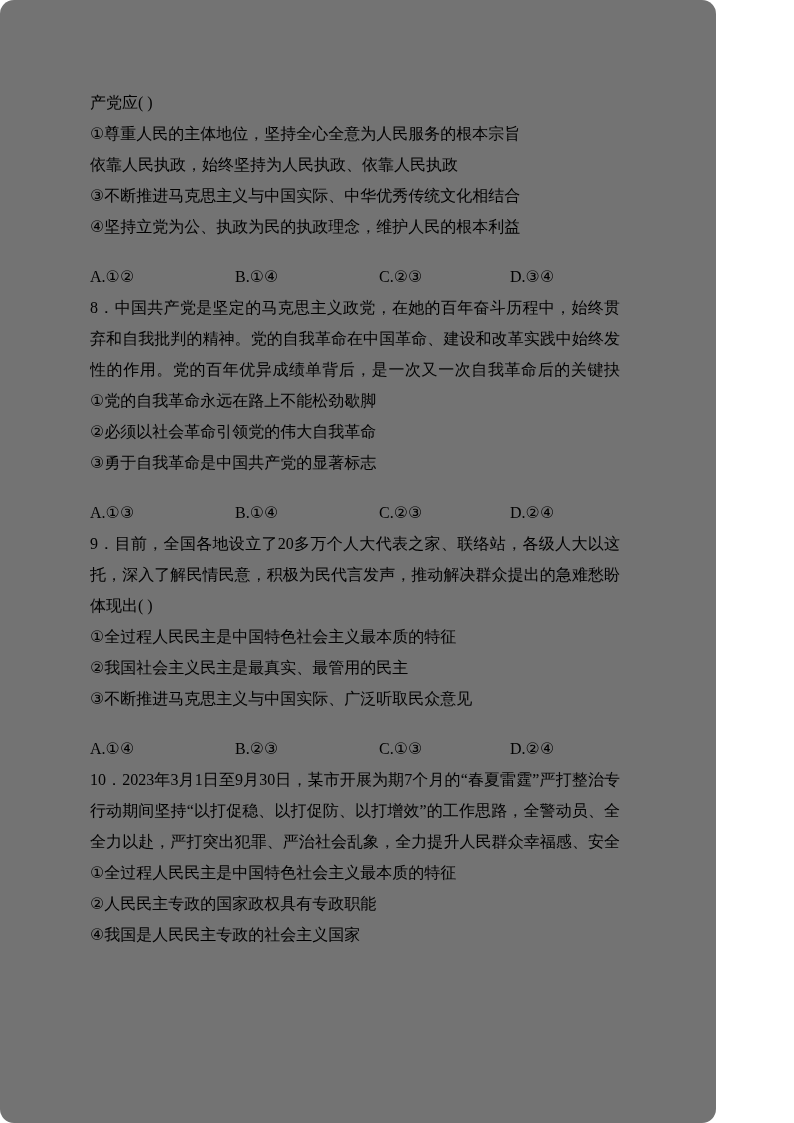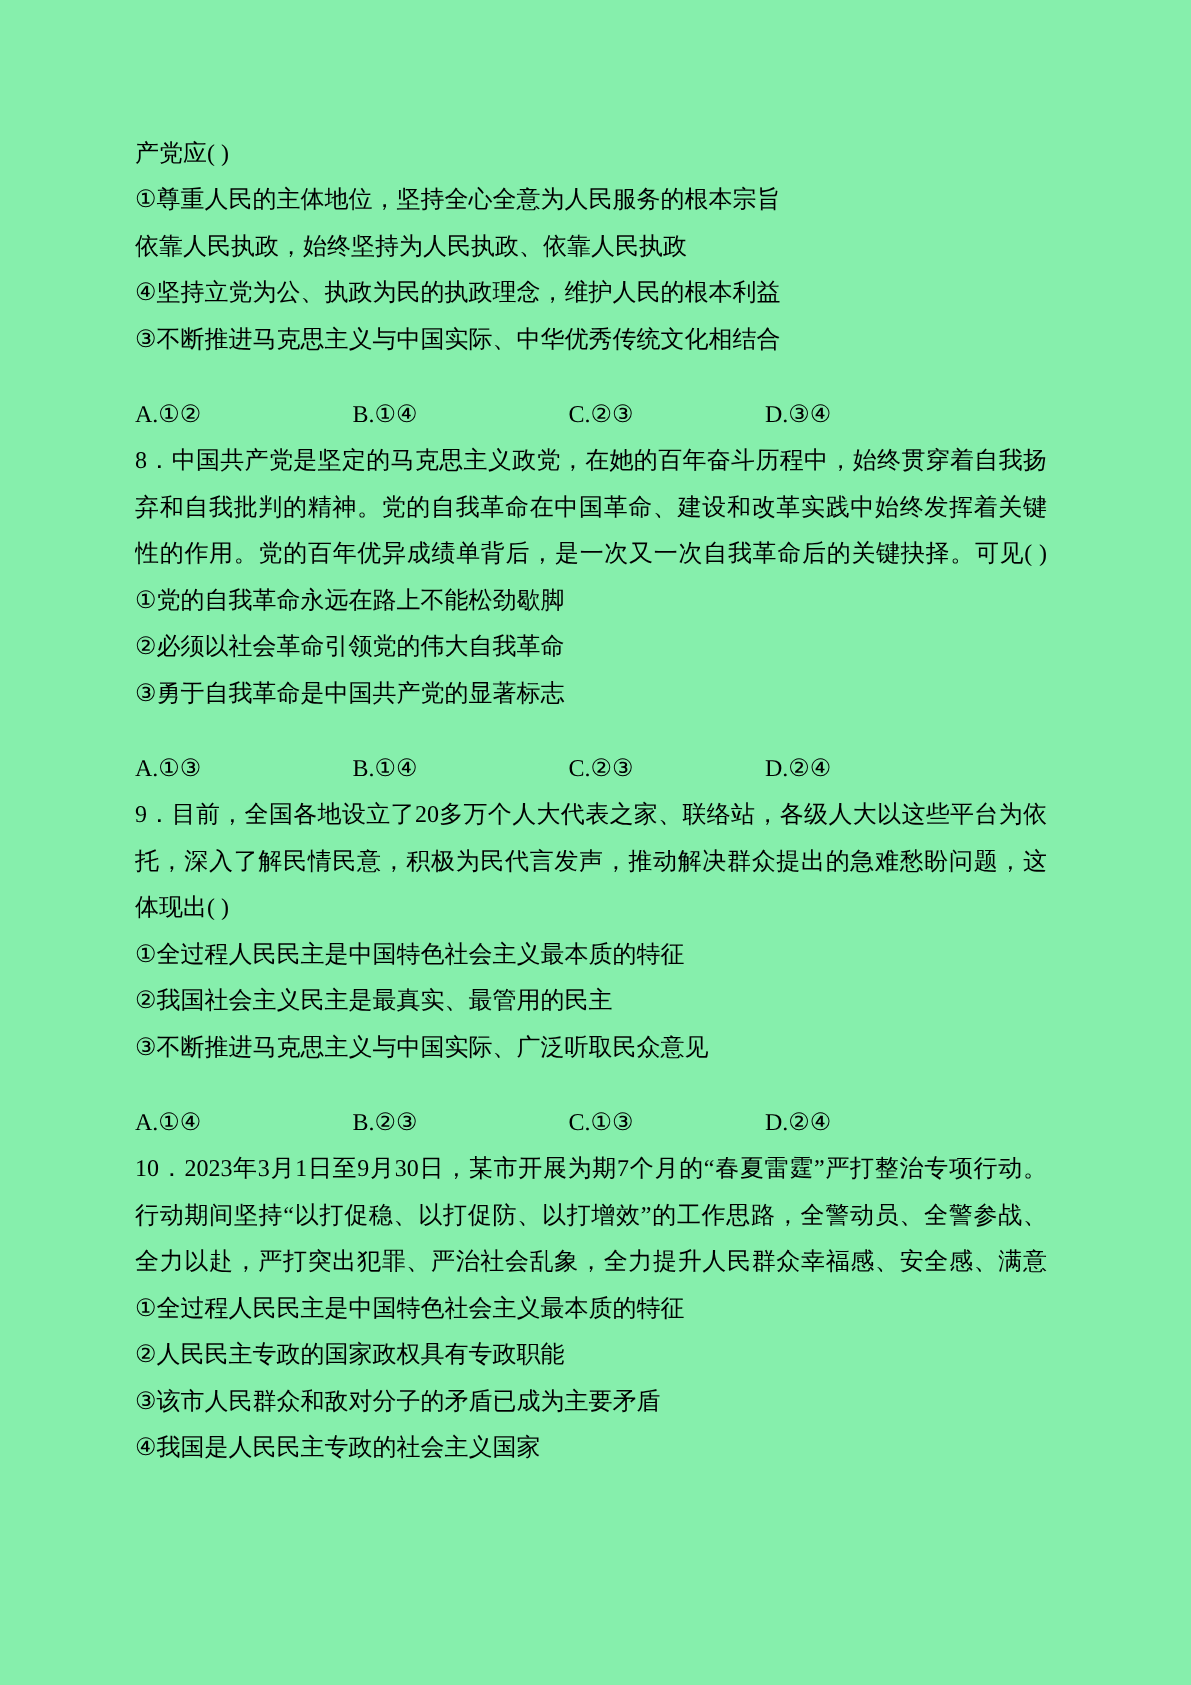--- a/index.html
+++ b/index.html
@@ -2,30 +2,31 @@
 <html><head>
 <meta charset="utf-8">
 <style>
   html, body {
     margin: 0;
     padding: 0;
     background: #ffffff;
   }
   .page {
     position: relative;
-    width: 794px;
+    width: 716px;
     height: 1123px;
     box-sizing: border-box;
     padding: 87px 96px 0 90px;
-    background: #86efac;
+    background: #737373;
     color: #000000;
     font-family: "Liberation Serif", "DejaVu Serif", "DejaVu Sans", serif;
     font-size: 16px;
     line-height: 31px;
     overflow: hidden;
+    border-radius: 14px;
   }
   .line {
     height: 31px;
     overflow: hidden;
   }
   
   .fill {
     text-align: justify;
     text-align-last: justify;
     text-justify: inter-character;
@@ -47,22 +48,22 @@
 </style>
 </head>
 <body>
 
 <div class="page">
 
   <section>
     <div class="line">产党应( )</div>
     <div class="line">①尊重人民的主体地位，坚持全心全意为人民服务的根本宗旨</div>
     <div class="line">依靠人民执政，始终坚持为人民执政、依靠人民执政</div>
+    <div class="line">③不断推进马克思主义与中国实际、中华优秀传统文化相结合</div>
     <div class="line">④坚持立党为公、执政为民的执政理念，维护人民的根本利益</div>
-    <div class="line">③不断推进马克思主义与中国实际、中华优秀传统文化相结合</div>
     <div class="line opts">
       <span class="opt opt-a">A.①②</span>
       <span class="opt opt-b">B.①④</span>
       <span class="opt opt-c">C.②③</span>
       <span class="opt opt-d">D.③④</span>
     </div>
   </section>
 
   <section>
     <div class="line fill">8．中国共产党是坚定的马克思主义政党，在她的百年奋斗历程中，始终贯穿着自我扬</div>
@@ -93,17 +94,16 @@
       <span class="opt opt-d">D.②④</span>
     </div>
   </section>
 
   <section>
     <div class="line fill">10．2023年3月1日至9月30日，某市开展为期7个月的“春夏雷霆”严打整治专项行动。</div>
     <div class="line fill">行动期间坚持“以打促稳、以打促防、以打增效”的工作思路，全警动员、全警参战、</div>
     <div class="line fill">全力以赴，严打突出犯罪、严治社会乱象，全力提升人民群众幸福感、安全感、满意</div>
     <div class="line">①全过程人民民主是中国特色社会主义最本质的特征</div>
     <div class="line">②人民民主专政的国家政权具有专政职能</div>
-    <div class="line">③该市人民群众和敌对分子的矛盾已成为主要矛盾</div>
     <div class="line">④我国是人民民主专政的社会主义国家</div>
   </section>
 
 </div>
 
 </body></html>

